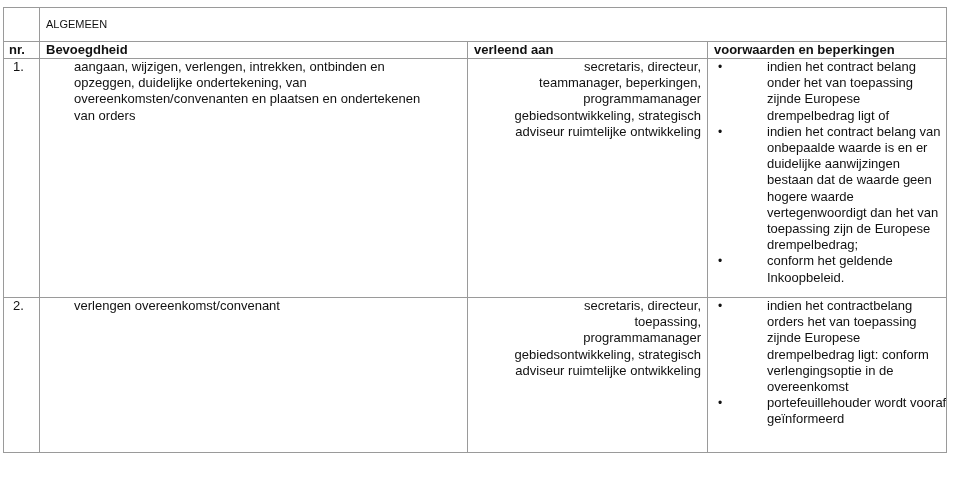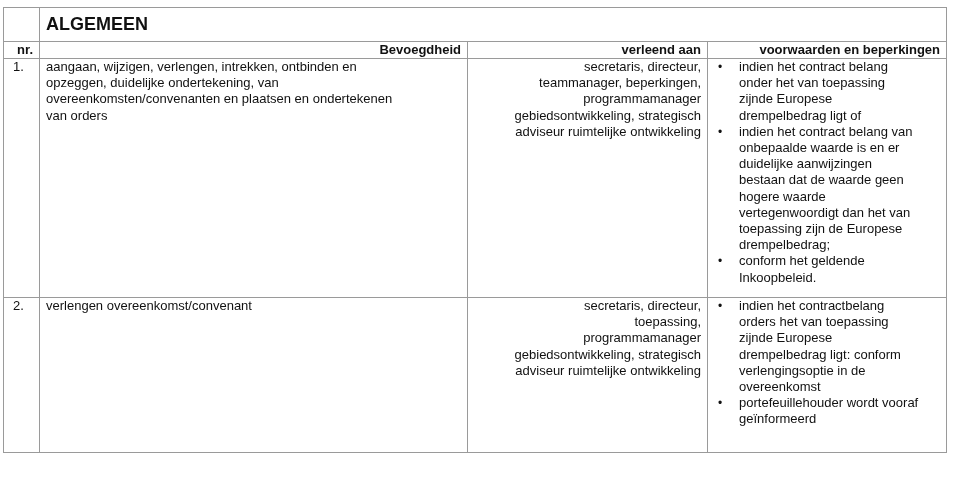--- a/index.html
+++ b/index.html
@@ -31,31 +31,30 @@
       line-height: 16.2px;
       overflow: hidden;
     }
     .doc-table col.c-nr { width: 36px; }
     .doc-table col.c-bev { width: 428px; }
     .doc-table col.c-ver { width: 240px; }
     .doc-table col.c-voo { width: 239px; }
 
     .row-title td { height: 33px; }
     .row-title .title-cell {
-      font-weight: bold;
-      font-size: 18px;
+      font-weight: normal;
+      font-size: 11px;
       padding-top: 8px;
       vertical-align: top;
       height: 25px;
     }
     .row-head td {
       font-weight: bold;
       height: 16px;
       line-height: 16px;
-      text-align: right;
     }
     .row-head td.nr-head { padding-left: 5px; }
     .row-section td {
       height: 16px;
       line-height: 16px;
       font-weight: bold;
     }
     .row-1 td { height: 238px; padding-top: 0; }
     .row-2 td { height: 154px; padding-top: 0; }
 
@@ -78,20 +77,21 @@
     }
     .bullets li .bullet {
       position: absolute;
       left: 4px;
       top: 0;
       font-size: 12px;
     }
     .line {
       display: block;
       white-space: nowrap;
+      margin-left: 28px;
     }
   </style>
 </head>
 <body>
 
 <table class="doc-table">
   <colgroup>
     <col class="c-nr">
     <col class="c-bev">
     <col class="c-ver">

